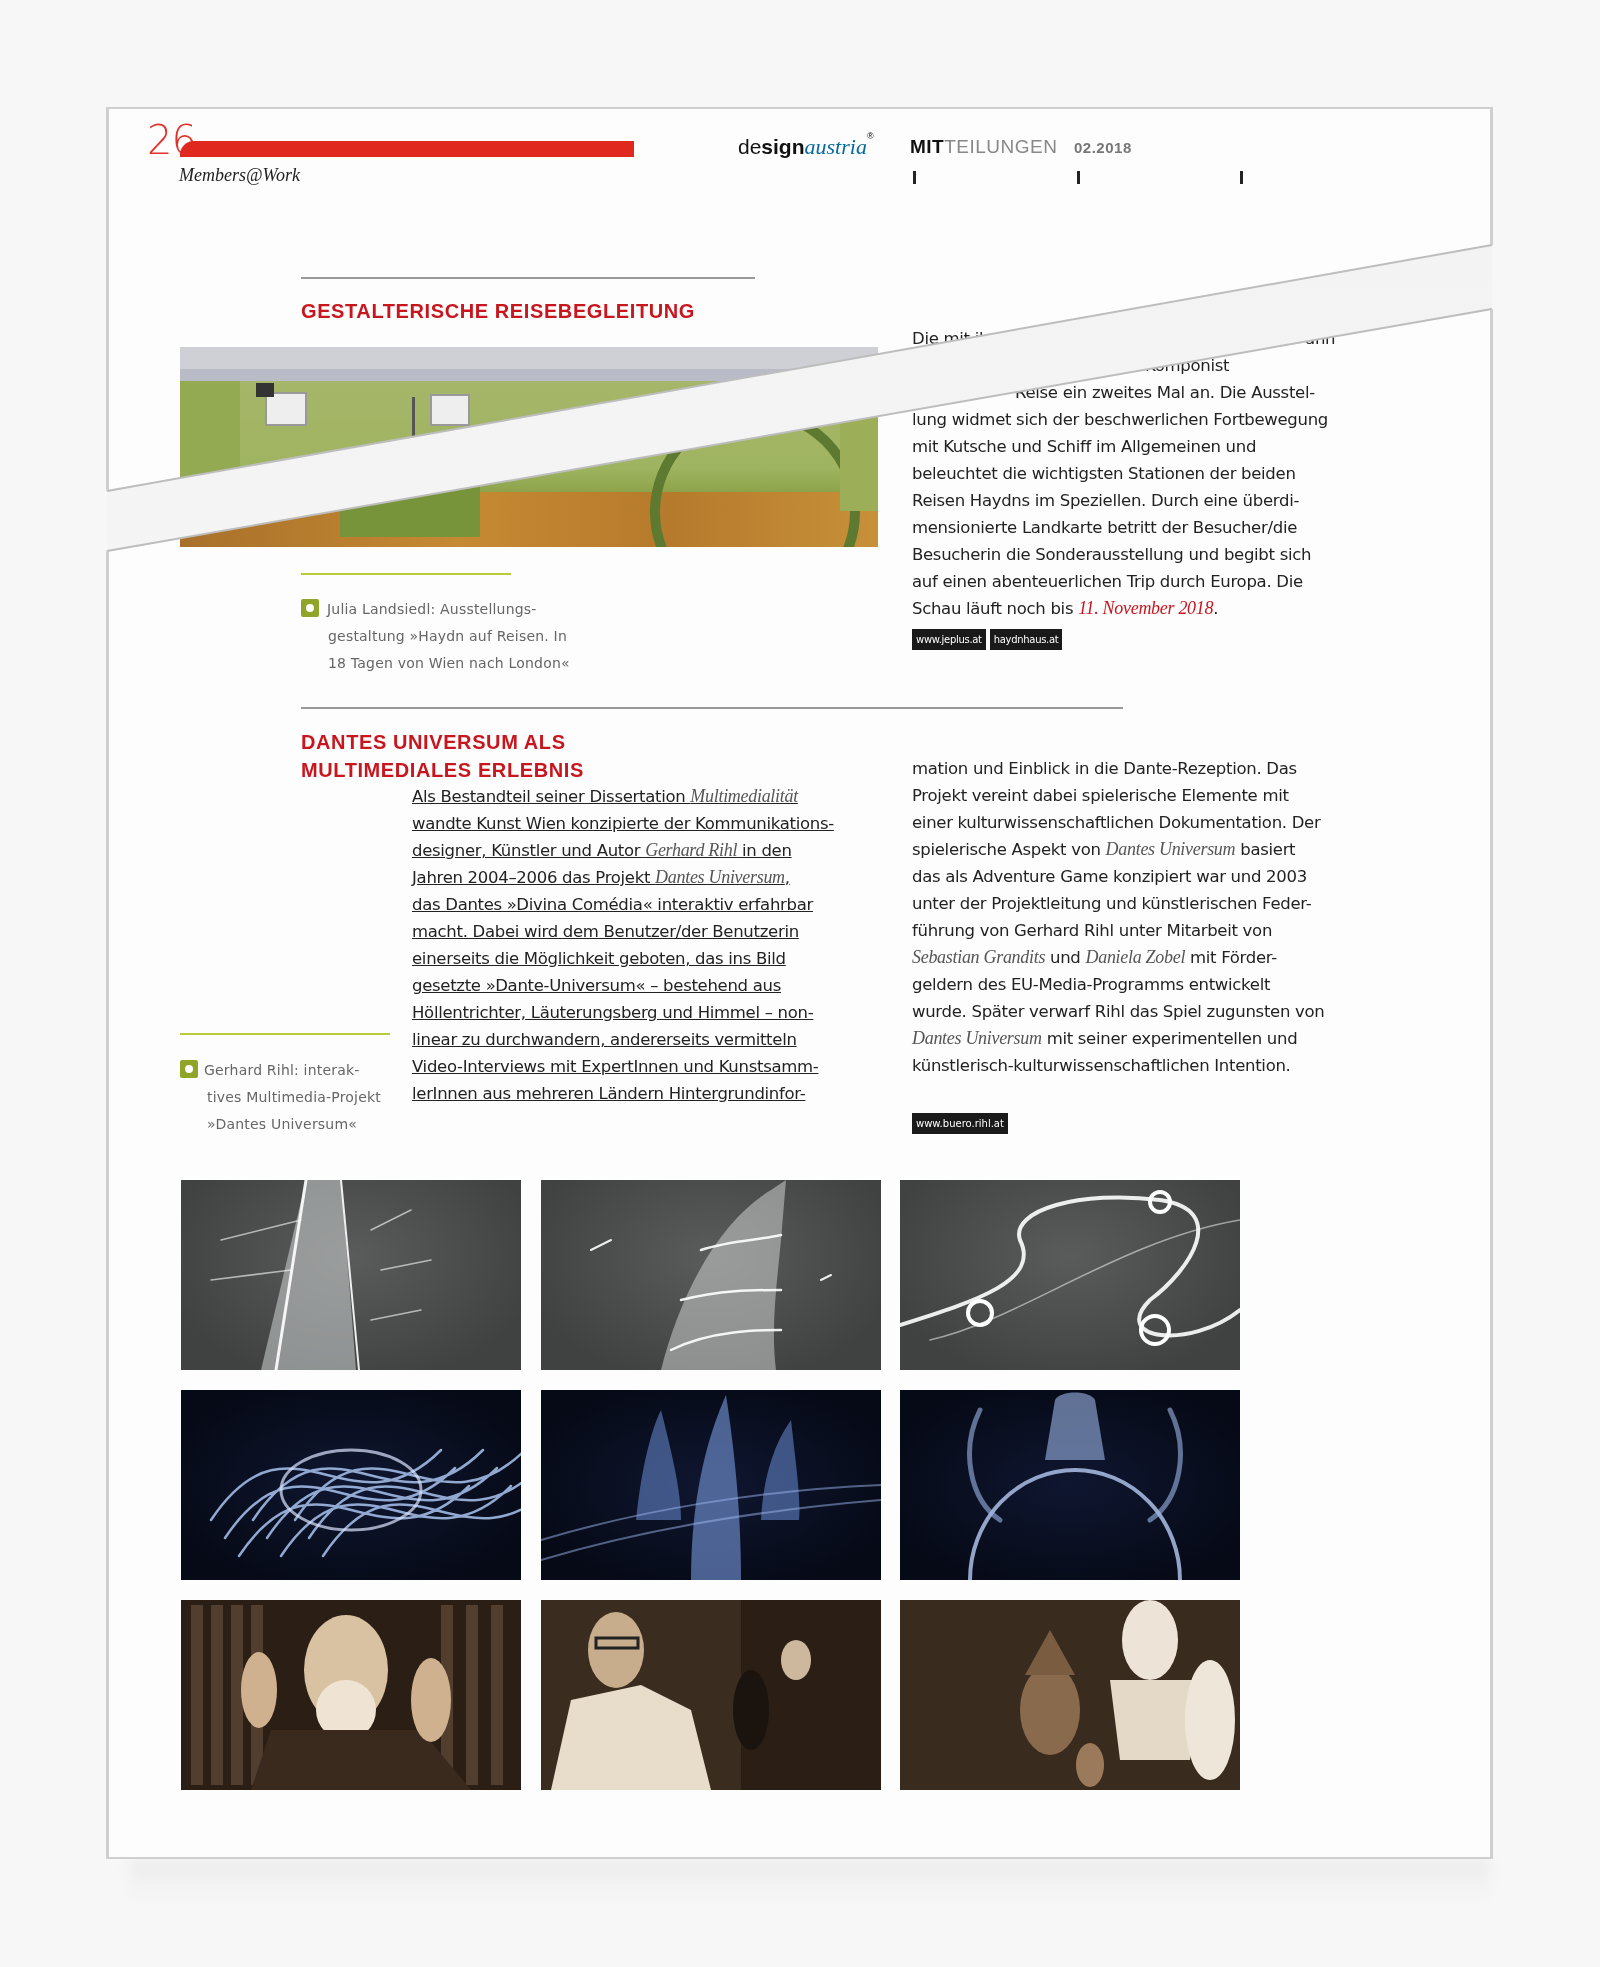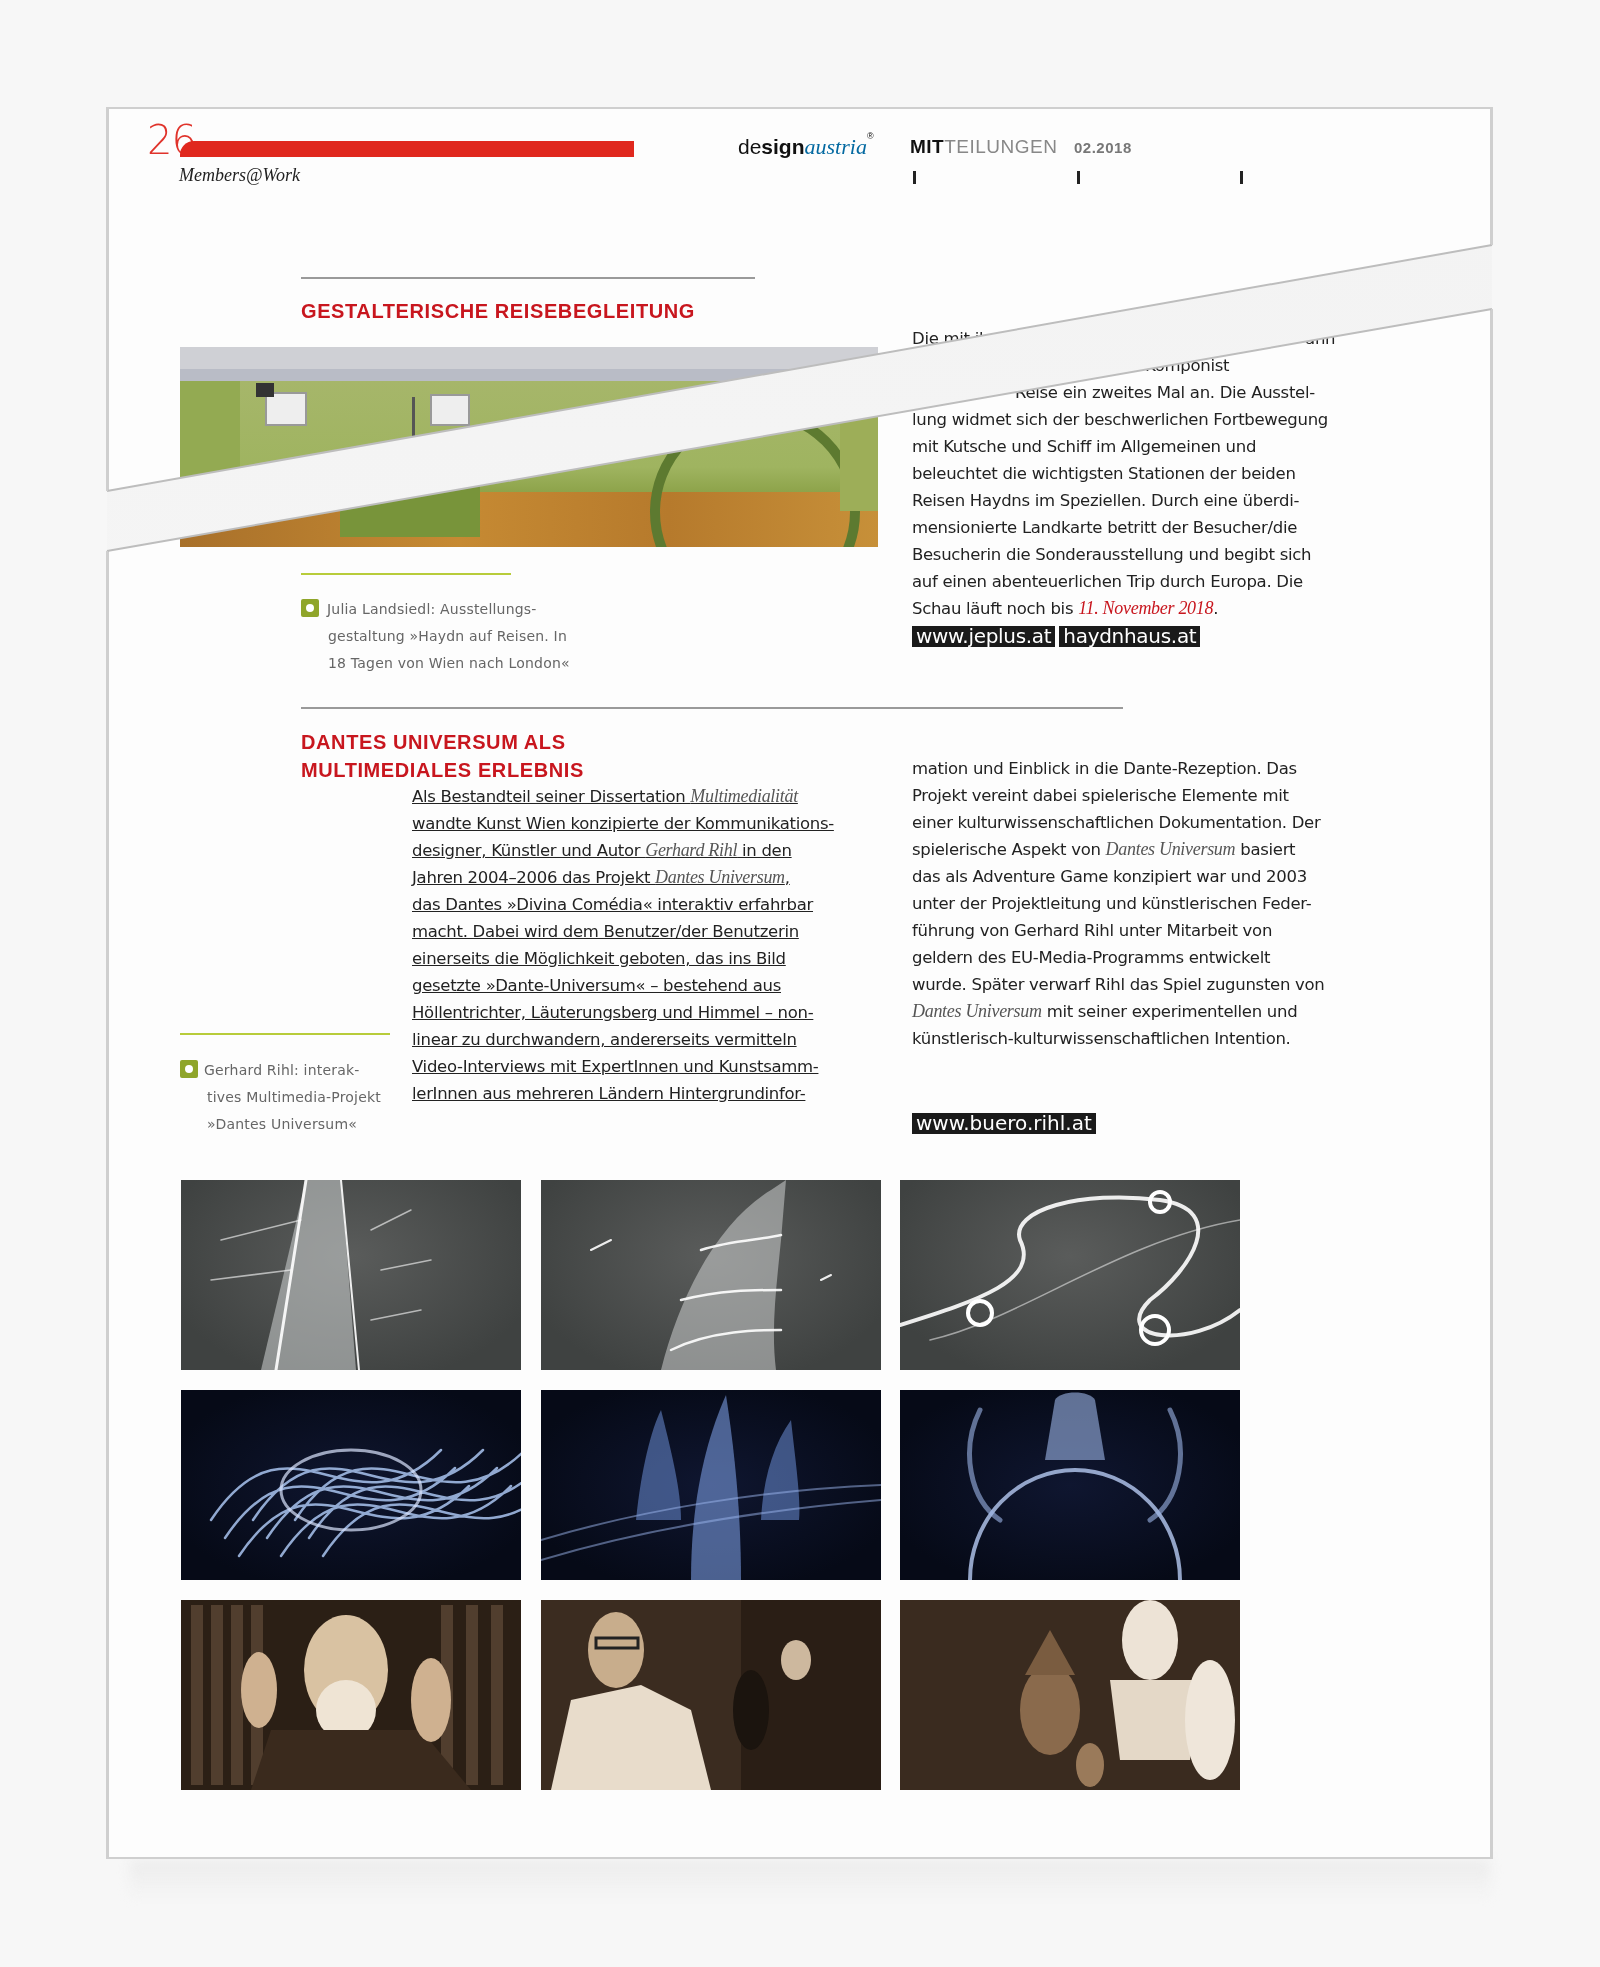--- a/index.html
+++ b/index.html
@@ -66,21 +66,21 @@
   .photo1 .panel { position: absolute; background: #7f9a3c; }
 
   .caption-icon { width: 18px; height: 18px; background: #8fa52a; border-radius: 2px; display: inline-block; position: relative; }
   .caption-icon::after { content: ""; position: absolute; left: 5px; top: 5px; width: 8px; height: 8px; background: #fff; border-radius: 50%; }
   .caption { font-family: "DejaVu Sans", sans-serif; font-size: 14px; color: #666; line-height: 27px; letter-spacing: 0.2px; }
 
   .body-text { font-family: "DejaVu Sans", sans-serif; font-size: 16.5px; color: #222; line-height: 27px; letter-spacing: -0.3px; }
   .body-text p { margin: 0; white-space: nowrap; }
   .body-text i, .serif-i { font-family: "Liberation Serif", serif; font-style: italic; color: #555; font-size: 18px; }
   .date-red { font-family: "Liberation Serif", serif; font-style: italic; color: #c8161e; font-size: 18px; }
-  .link-tag { display: inline-block; background: #1a1a1a; color: #fff; font-family: "DejaVu Sans", sans-serif; font-size: 20px; padding: 0 4px; line-height: 21px; margin-right: 4px; }
+  .link-tag { display: inline-block; background: #1a1a1a; color: #fff; font-family: "DejaVu Sans", sans-serif; font-size: 10px; padding: 0 4px; line-height: 21px; margin-right: 4px; }
 
   .grid-img { position: absolute; width: 340px; height: 190px; overflow: hidden; }
   .gray-sketch { background: radial-gradient(ellipse at 50% 40%, #5a5c5b, #3f4241 80%); }
   .blue-sketch { background: radial-gradient(ellipse at 50% 50%, #0f1630, #060a17 80%); }
   .sepia { background: linear-gradient(90deg, #3a2a1d, #6b5037 50%, #2e2117); }
   .grid-img svg { position: absolute; left: 0; top: 0; }
 </style>
 </head>
 <body>
 
@@ -350,20 +350,21 @@
       <p>lerInnen aus mehreren Ländern Hintergrundinfor-</p>
     </div>
   <div class="abs body-text" id="a2-col2" style="left:912px; top:755px; width:470px;">
       <p>mation und Einblick in die Dante-Rezeption. Das</p>
       <p>Projekt vereint dabei spielerische Elemente mit</p>
       <p>einer kulturwissenschaftlichen Dokumentation. Der</p>
       <p>spielerische Aspekt von <i>Dantes Universum</i> basiert</p>
       <p>das als Adventure Game konzipiert war und 2003</p>
       <p>unter der Projektleitung und künstlerischen Feder-</p>
       <p>führung von Gerhard Rihl unter Mitarbeit von</p>
+      <p><i>Sebastian Grandits</i> und <i>Daniela Zobel</i> mit Förder-</p>
       <p>geldern des EU-Media-Programms entwickelt</p>
       <p>wurde. Später verwarf Rihl das Spiel zugunsten von</p>
       <p><i>Dantes Universum</i> mit seiner experimentellen und</p>
       <p>künstlerisch-kulturwissenschaftlichen Intention.</p>
     </div>
   <div class="abs" style="left:912px; top:1113px;">
     <span class="link-tag">www.buero.rihl.at</span>
   </div>
 
   <div class="abs rule-green" style="left:180px; top:1033px; width:210px;"></div>

